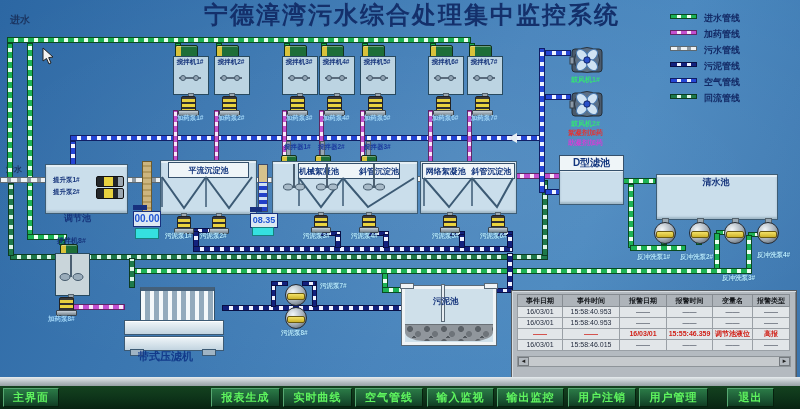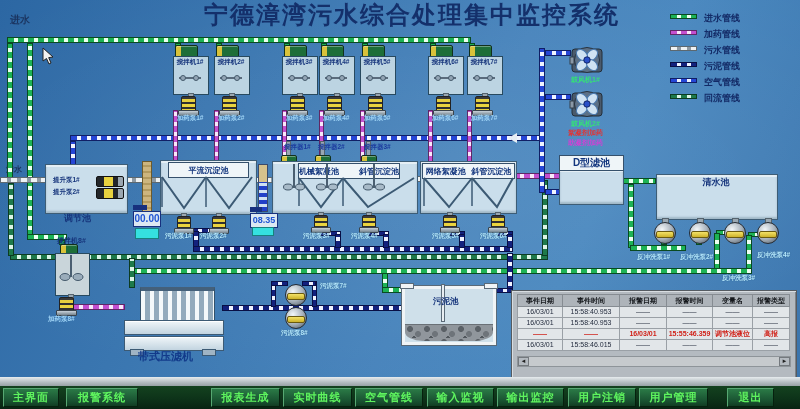--- a/index.html
+++ b/index.html
@@ -457,21 +457,20 @@
     </table>
     <div class="scrollbar">
       <div class="sb-arrow" style="left:0;">◄</div>
       <div class="sb-arrow" style="right:0;">►</div>
     </div>
   </div>
 
   <div id="bezel"></div>
   <div id="toolbar">
       <div class="tb-btn" style="left:3px;width:54px;">主界面</div>
-      <div class="tb-btn" style="left:66px;width:70px;">报警系统</div>
       <div class="tb-btn" style="left:211px;width:67px;">报表生成</div>
       <div class="tb-btn" style="left:283px;width:67px;">实时曲线</div>
       <div class="tb-btn" style="left:355px;width:66px;">空气管线</div>
       <div class="tb-btn" style="left:427px;width:65px;">输入监视</div>
       <div class="tb-btn" style="left:497px;width:65px;">输出监控</div>
       <div class="tb-btn" style="left:568px;width:66px;">用户注销</div>
       <div class="tb-btn" style="left:639px;width:67px;">用户管理</div>
       <div class="tb-btn" style="left:727px;width:45px;">退出</div>
     </div>
 

